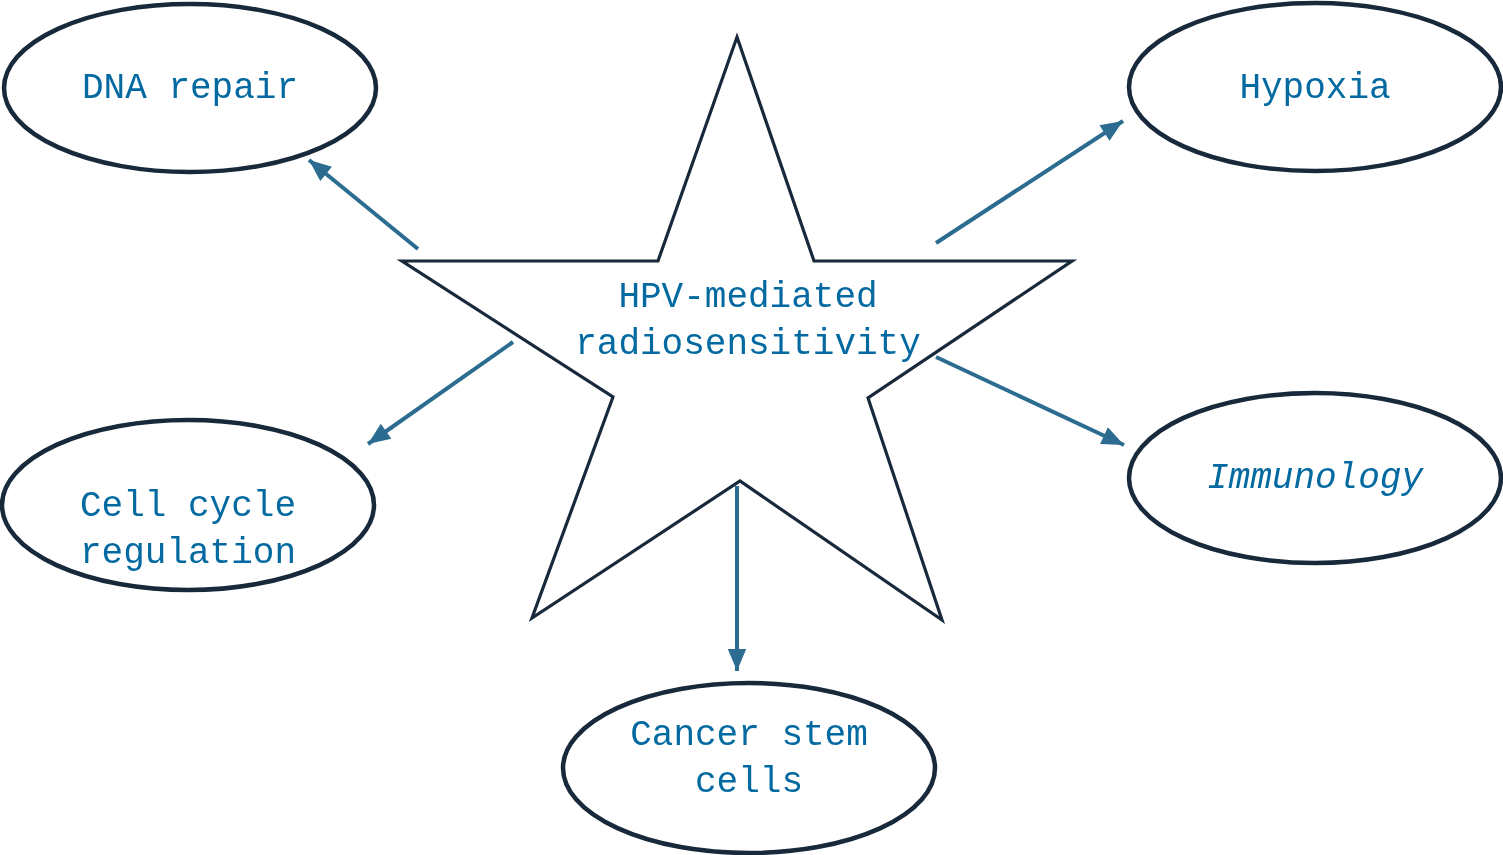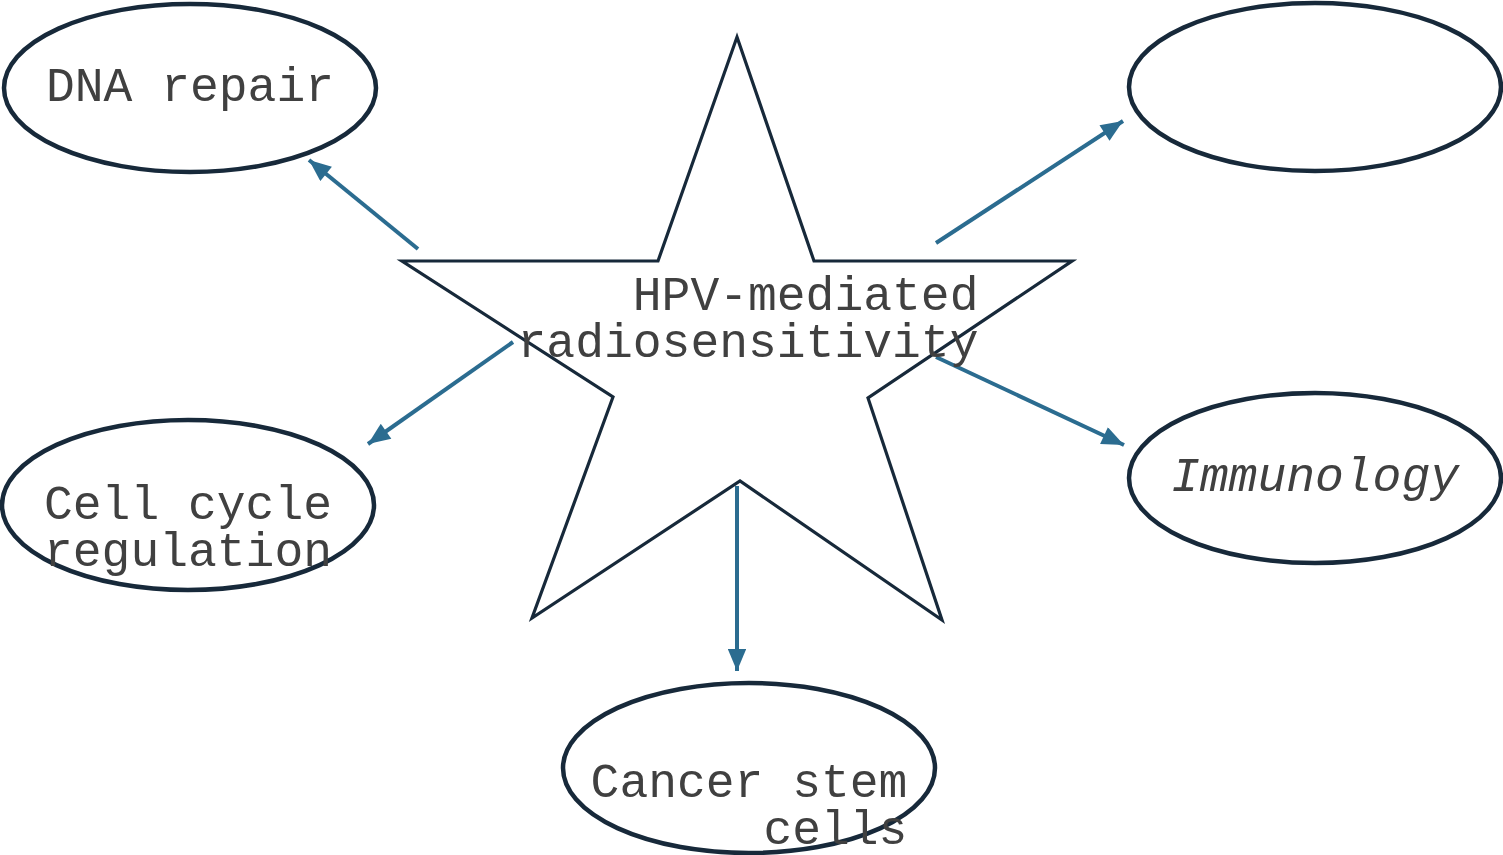--- a/index.html
+++ b/index.html
@@ -17,24 +17,24 @@
   }
   .diagram-svg {
     position: absolute;
     left: 0;
     top: 0;
   }
   .node-label {
     position: absolute;
     transform: translate(-50%, -50%);
     text-align: center;
-    font-size: 48px;
+    font-size: 36px;
     line-height: 47px;
     letter-spacing: 0;
-    color: #404040;
+    color: #0369a1;
     white-space: pre-line;
   }
 </style>
 </head>
 <body>
 
 <div class="canvas">
 
   <svg class="diagram-svg" width="1503" height="855" viewBox="0 0 1503 855">
     <defs>
@@ -51,27 +51,28 @@
     <ellipse cx="1315" cy="478" rx="186" ry="85" fill="none" stroke-width="4.5" stroke="#17293a"></ellipse>
     <ellipse cx="749" cy="768" rx="186" ry="85" fill="none" stroke-width="4.5" stroke="#17293a"></ellipse>
 
     <line x1="418" y1="249" x2="309" y2="160" stroke-width="4" marker-end="url(#arrowhead)" stroke="#2b6c90"></line>
     <line x1="936" y1="243" x2="1123" y2="121" stroke-width="4" marker-end="url(#arrowhead)" stroke="#2b6c90"></line>
     <line x1="513" y1="342" x2="368" y2="444" stroke-width="4" marker-end="url(#arrowhead)" stroke="#2b6c90"></line>
     <line x1="936" y1="357" x2="1124" y2="445" stroke-width="4" marker-end="url(#arrowhead)" stroke="#2b6c90"></line>
     <line x1="737" y1="486" x2="737" y2="671" stroke-width="4" marker-end="url(#arrowhead)" stroke="#2b6c90"></line>
   </svg>
 
-  <div class="node-label" style="left:748px; top:321px;text-align:right;">HPV-mediated
+  <div class="node-label" style="left:748px; top:321px;">HPV-mediated
 radiosensitivity</div>
 
   <div class="node-label" style="left:190px; top:88px;">DNA repair</div>
 
+  <div class="node-label" style="left:1315px; top:88px;">Hypoxia</div>
 
   <div class="node-label" style="left:188px; top:530px;">Cell cycle
 regulation</div>
 
   <div class="node-label" style="left:1315px; top:478px;font-style:italic;">Immunology</div>
 
-  <div class="node-label" style="left:749px; top:808px;text-align:right;">Cancer stem
+  <div class="node-label" style="left:749px; top:759px;">Cancer stem
 cells</div>
 
 </div>
 
 </body></html>

